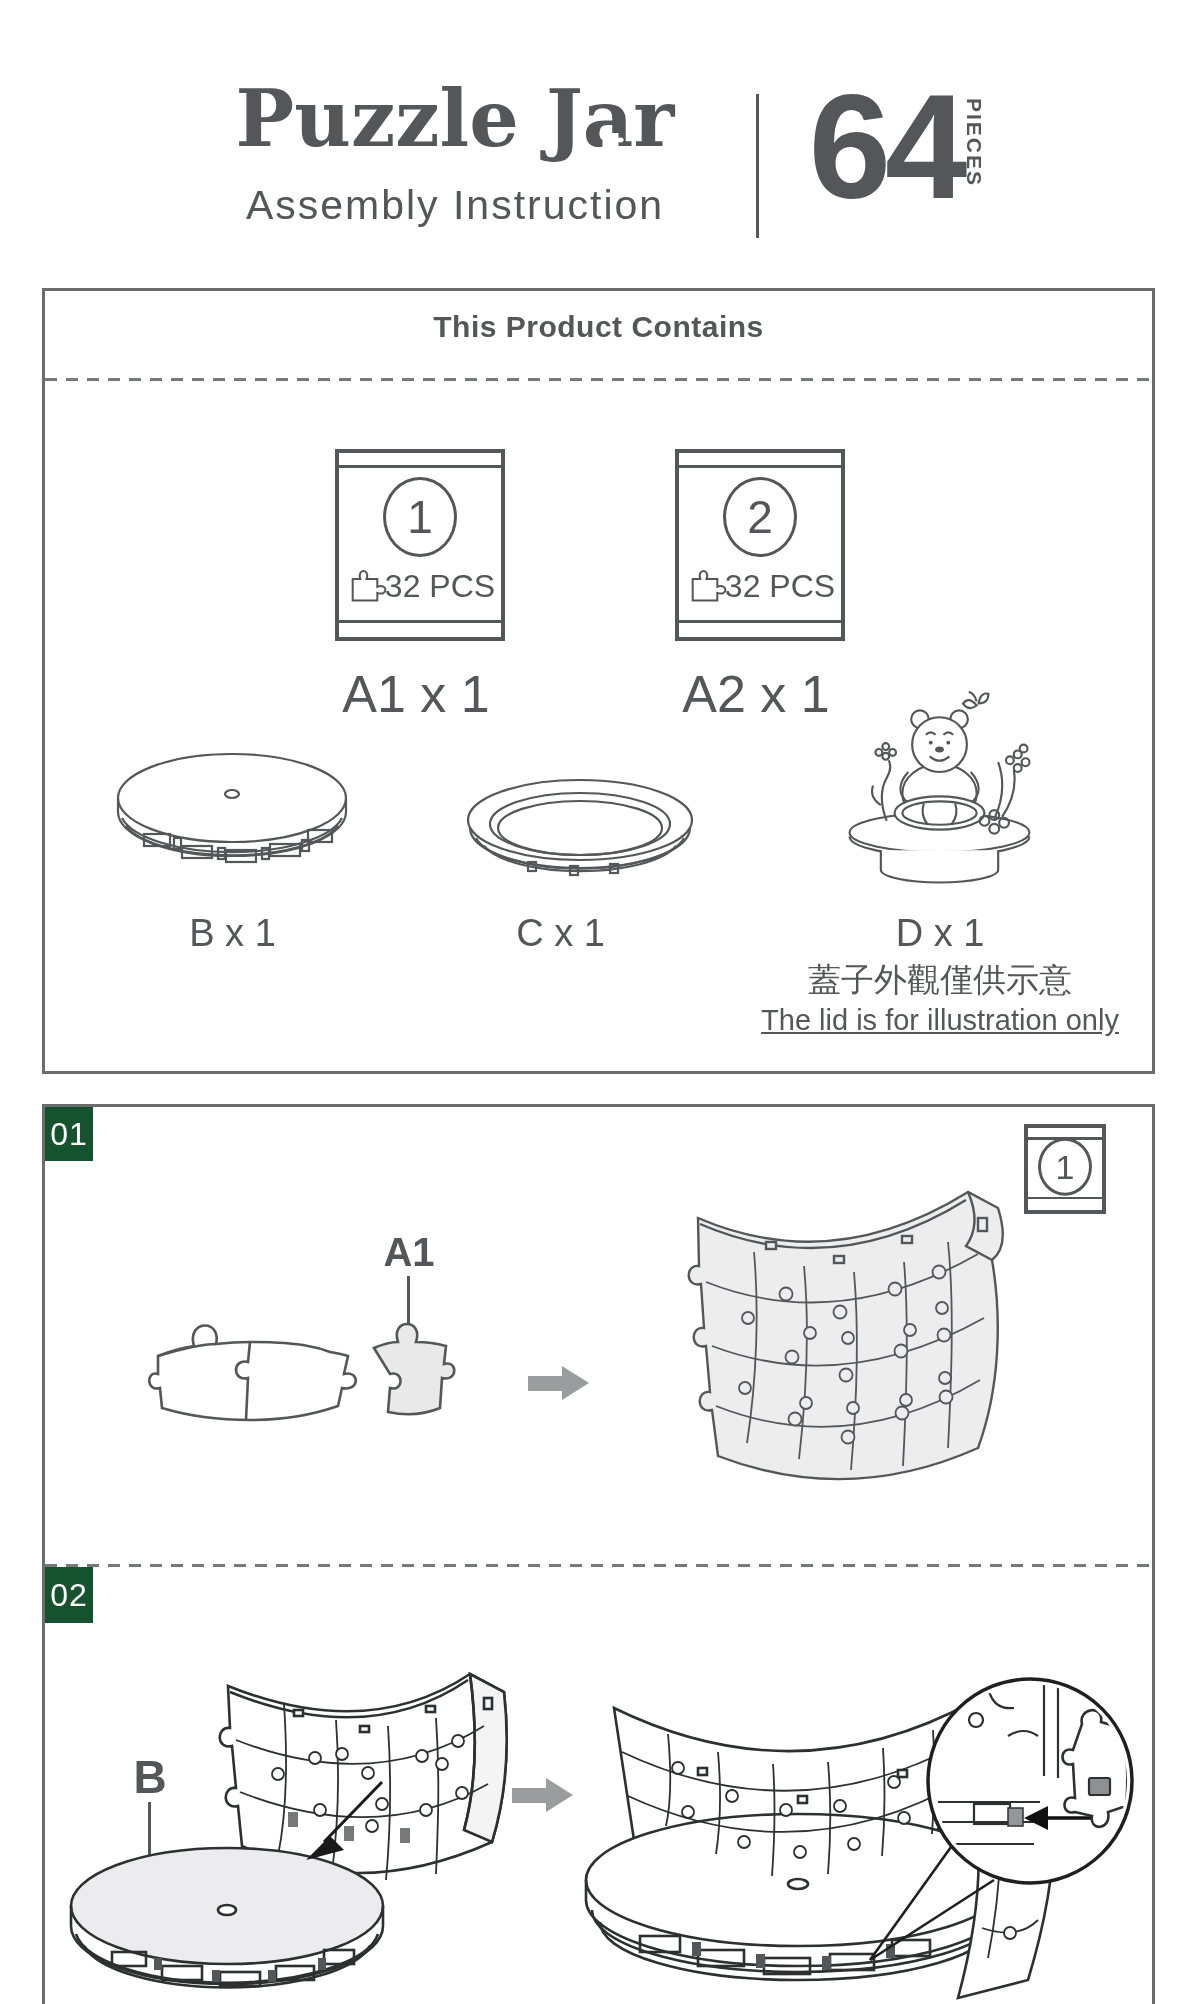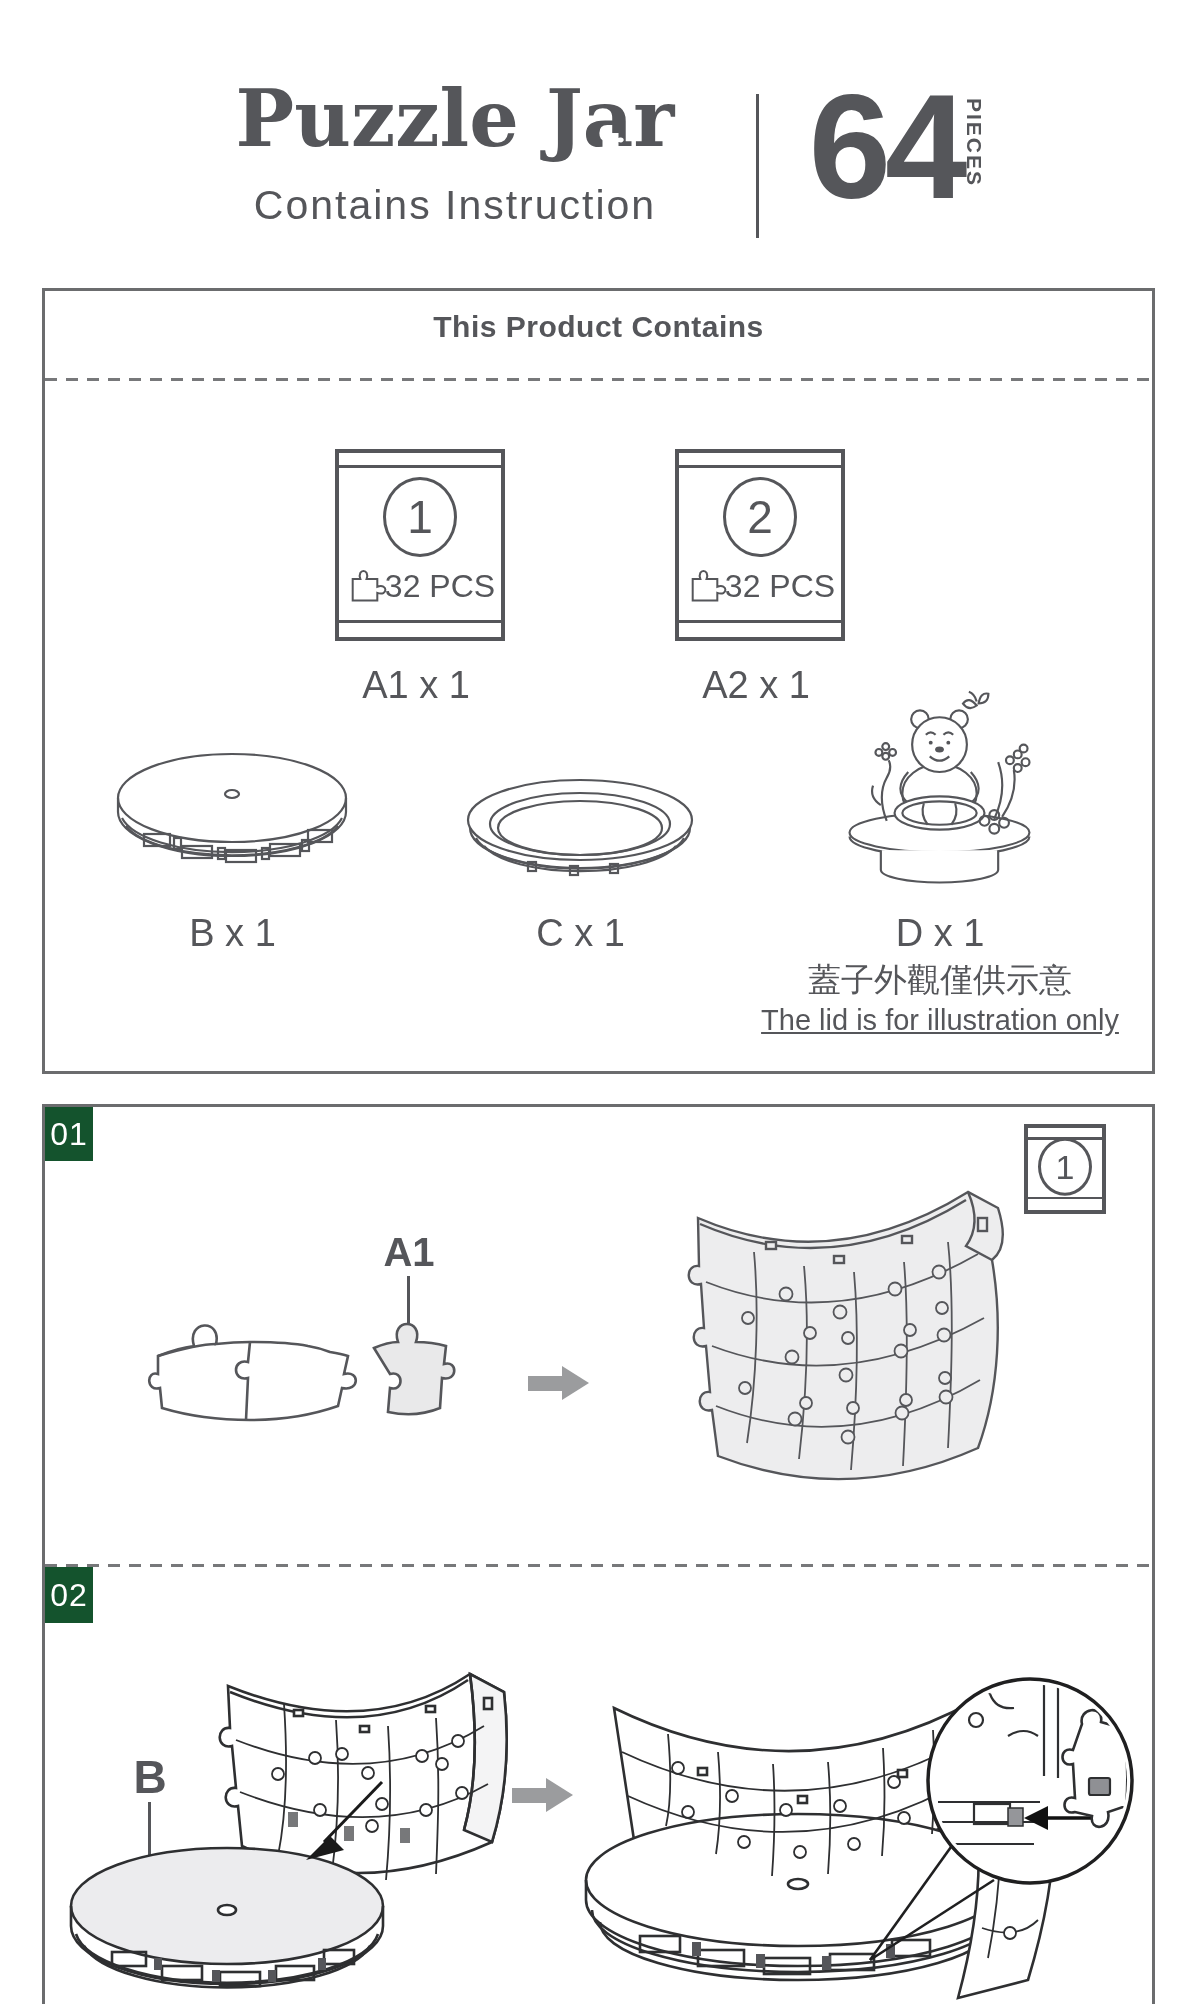--- a/index.html
+++ b/index.html
@@ -33,25 +33,25 @@
   .bag{border:4px solid #55565A;background:#fff;}
   .bagA1{left:335px;top:449px;width:162px;height:184px;}
   .bagA2{left:675px;top:449px;width:162px;height:184px;}
   .seal{position:absolute;left:0;right:0;height:3px;background:#55565A;}
   .seal-top{top:12px;} .seal-bot{bottom:14px;}
   .bag-circle{position:absolute;left:50%;top:24px;transform:translateX(-50%);
       width:68px;height:74px;border:3px solid #55565A;border-radius:50%;
       display:flex;align-items:center;justify-content:center;font-size:46px;color:#55565A;}
   .bag-pcs{position:absolute;left:0;right:0;top:112px;display:flex;
       align-items:center;justify-content:center;font-size:32px;color:#55565A;}
-  .bag-label{width:162px;top:664px;font-size:38px;}
+  .bag-label{width:162px;top:664px;font-size:52px;}
   .lblA1{left:335px;} .lblA2{left:675px;}
 
   .part-label{top:912px;font-size:38px;}
-  .lblB{left:110px;width:245px;} .lblC{left:458px;width:245px;} .lblD{left:830px;width:220px;}
+  .lblB{left:110px;width:245px;} .lblC{left:438px;width:245px;} .lblD{left:830px;width:220px;}
   .zh-note{left:680px;top:958px;width:520px;font-size:33px;font-family:"DejaVu Sans",sans-serif;}
   .en-note{left:680px;top:1004px;width:520px;font-size:29px;text-decoration:underline;}
 
   
   .badge{background:#14532d;color:#fff;display:flex;align-items:center;justify-content:center;
          font-size:32px;font-weight:400;letter-spacing:1px;}
   .badge01{left:45px;top:1107px;width:48px;height:54px;}
   .badge02{left:45px;top:1567px;width:48px;height:56px;}
   .callout{font-weight:700;color:#55565A;}
   .callA1{left:349px;top:1230px;width:120px;font-size:40px;}
@@ -79,21 +79,21 @@
 
   svg{display:block;overflow:visible;}
 </style>
 </head>
 <body>
 
 <div class="abs ctr title">Puzzle Jar</div>
 <svg class="abs a-knockout" viewBox="0 0 52 54">
   <path d="M10 18 H20 C15 4 33 4 28 18 H42 V28 C56 23 56 41 42 36 V46 H10 Z" fill="#ffffff"></path>
 </svg>
-<div class="abs ctr subtitle">Contains Instruction</div>
+<div class="abs ctr subtitle">Assembly Instruction</div>
 <div class="abs hdr-divider"></div>
 <div class="abs ctr count">64</div>
 <div class="abs count-unit">PIECES</div>
 
 <div class="abs bigbox box1"></div>
 <div class="abs ctr pc-title">This Product Contains</div>
 <div class="abs dashline dash1"></div>
 
 <div class="abs bag bagA1">
   <div class="seal seal-top"></div>

